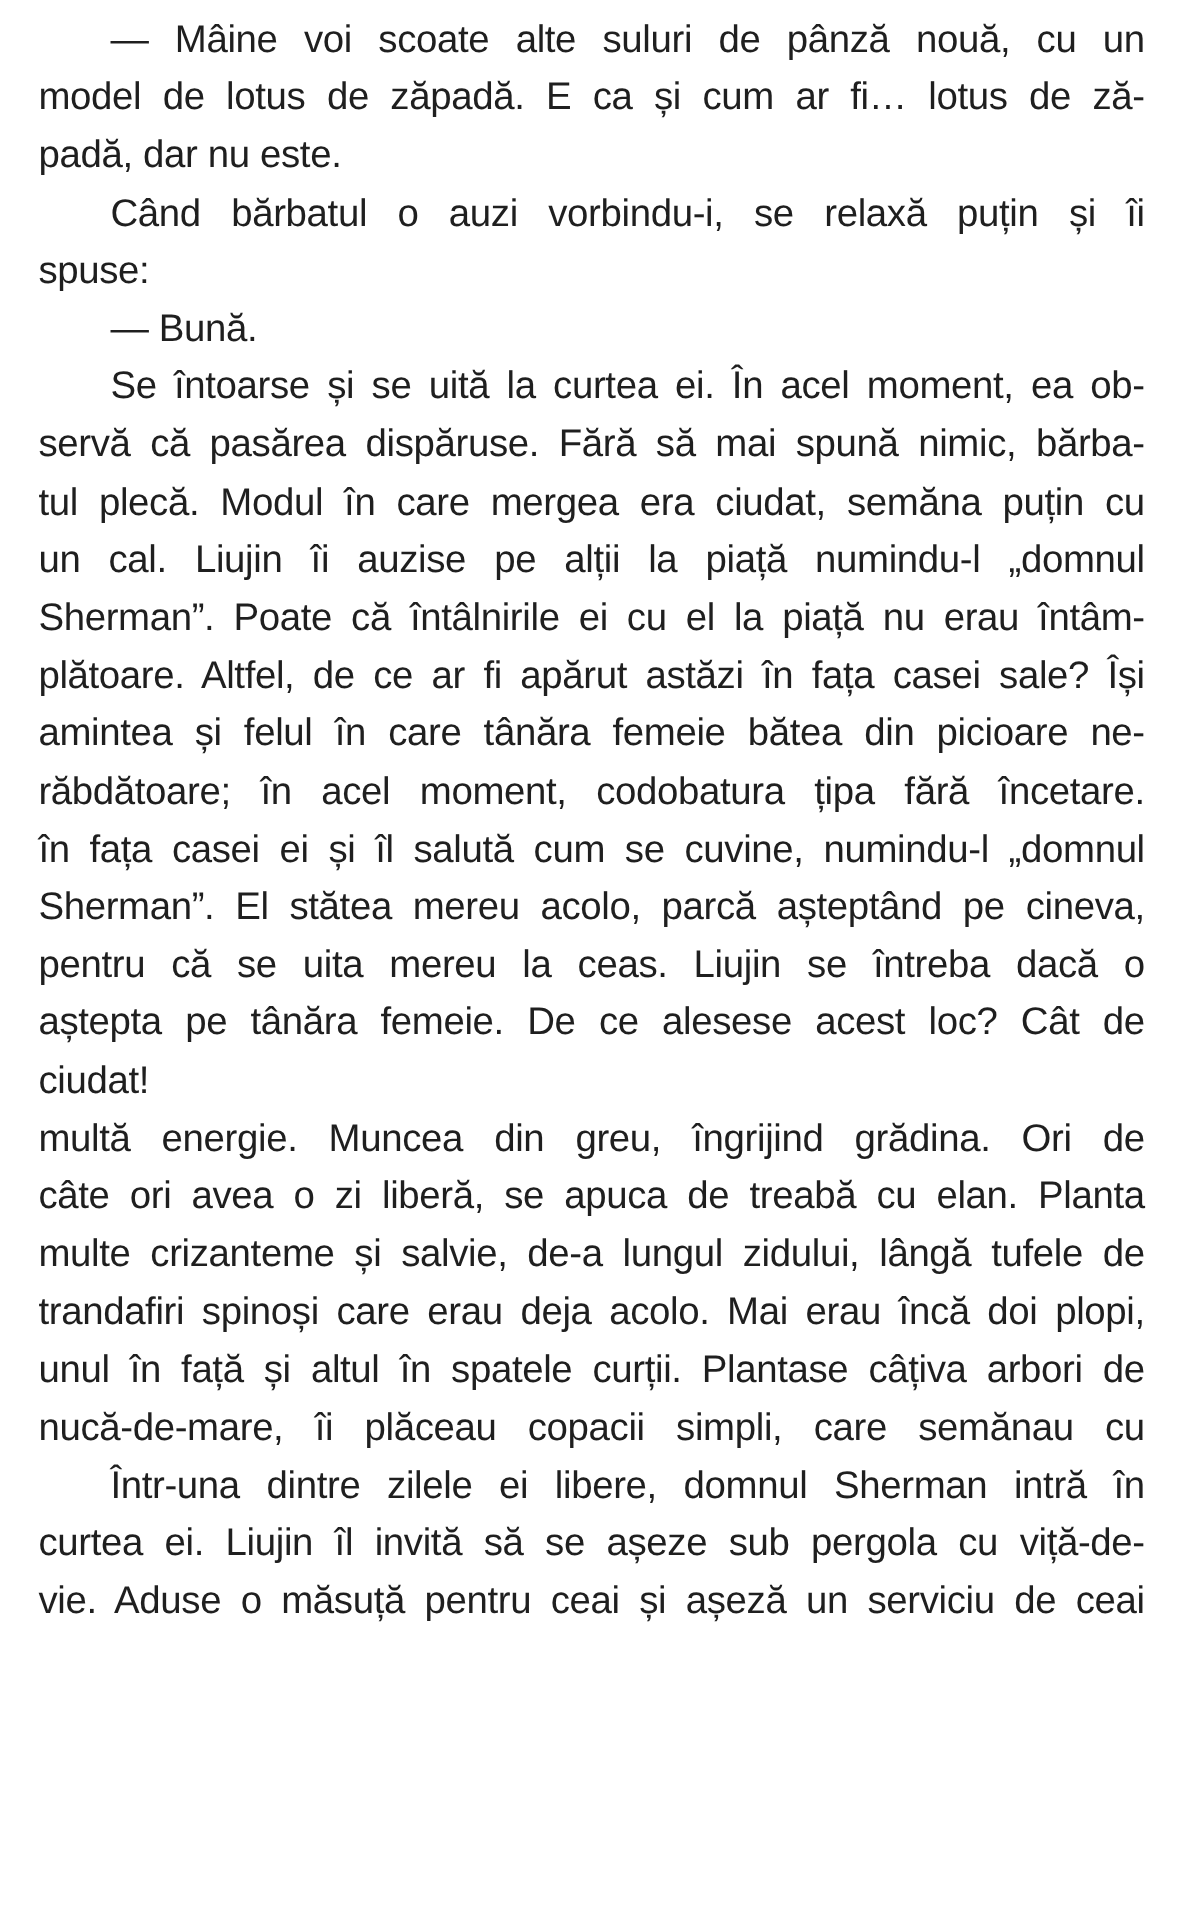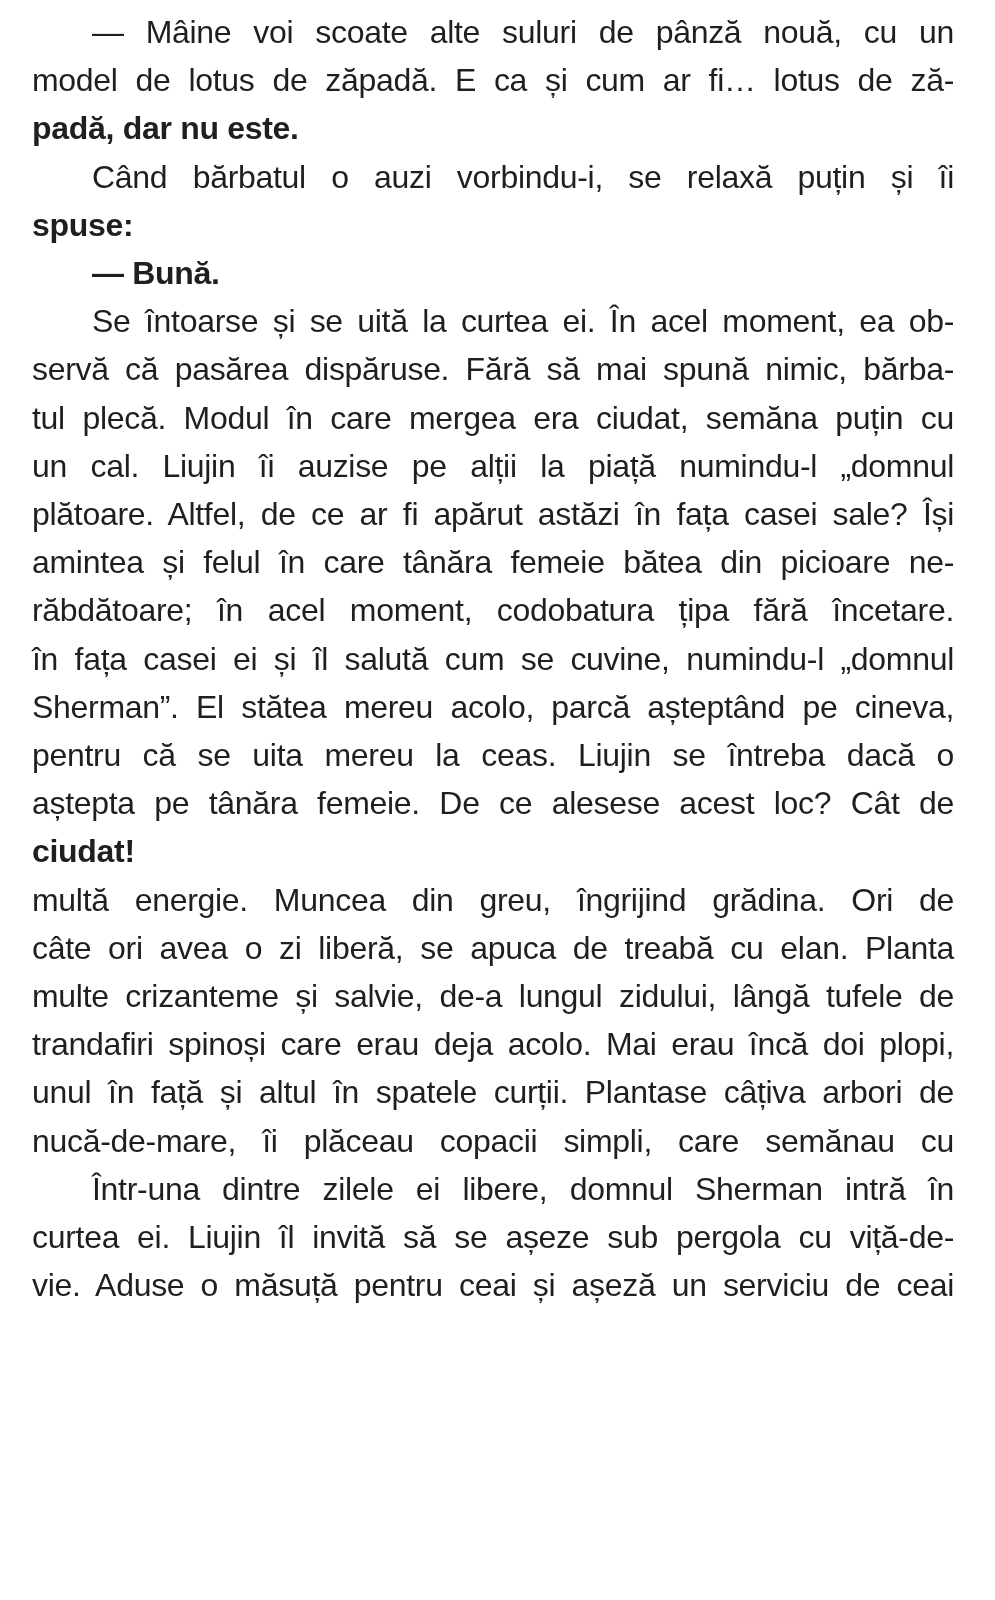--- a/index.html
+++ b/index.html
@@ -32,21 +32,20 @@
     white-space: nowrap;
     overflow: visible;
   }
   .line.just {
     text-align: justify;
     text-align-last: justify;
   }
   .line.left {
     text-align: center;
     text-align-last: left;
-    font-weight: bold;
   }
   .line.indent {
     text-indent: 60px;
   }
   .footer {
     position: absolute;
     right: 55px;
     top: 1628px;
     display: flex;
     align-items: baseline;
@@ -78,20 +77,21 @@
         <div class="line left">spuse:</div>
       </div>
       <div class="paragraph">
         <div class="line left indent">— Bună.</div>
       </div>
       <div class="paragraph">
         <div class="line just indent">Se întoarse și se uită la curtea ei. În acel moment, ea ob-</div>
         <div class="line just">servă că pasărea dispăruse. Fără să mai spună nimic, bărba-</div>
         <div class="line just">tul plecă. Modul în care mergea era ciudat, semăna puțin cu</div>
         <div class="line just">un cal. Liujin îi auzise pe alții la piață numindu-l „domnul</div>
+        <div class="line just">Sherman”. Poate că întâlnirile ei cu el la piață nu erau întâm-</div>
         <div class="line just">plătoare. Altfel, de ce ar fi apărut astăzi în fața casei sale? Își</div>
         <div class="line just">amintea și felul în care tânăra femeie bătea din picioare ne-</div>
         <div class="line just">răbdătoare; în acel moment, codobatura țipa fără încetare.</div>
         <div class="line just">în fața casei ei și îl salută cum se cuvine, numindu-l „domnul</div>
         <div class="line just">Sherman”. El stătea mereu acolo, parcă așteptând pe cineva,</div>
         <div class="line just">pentru că se uita mereu la ceas. Liujin se întreba dacă o</div>
         <div class="line just">aștepta pe tânăra femeie. De ce alesese acest loc? Cât de</div>
         <div class="line left">ciudat!</div>
       </div>
       <div class="paragraph">

